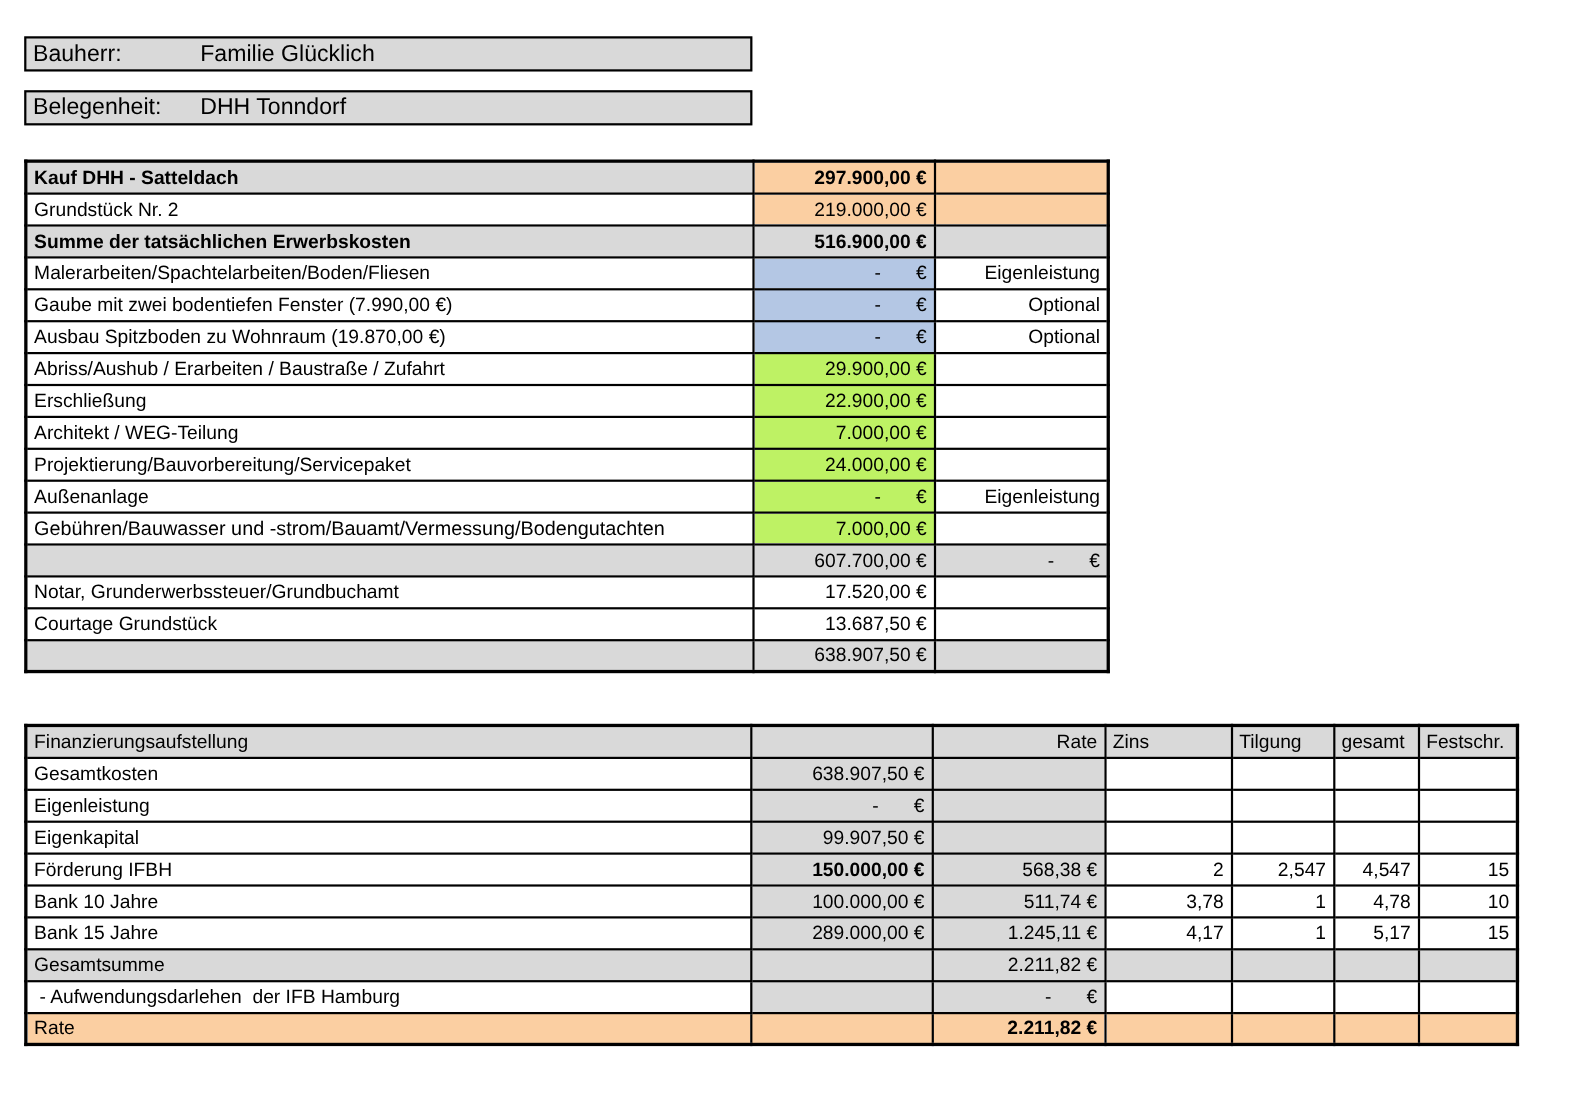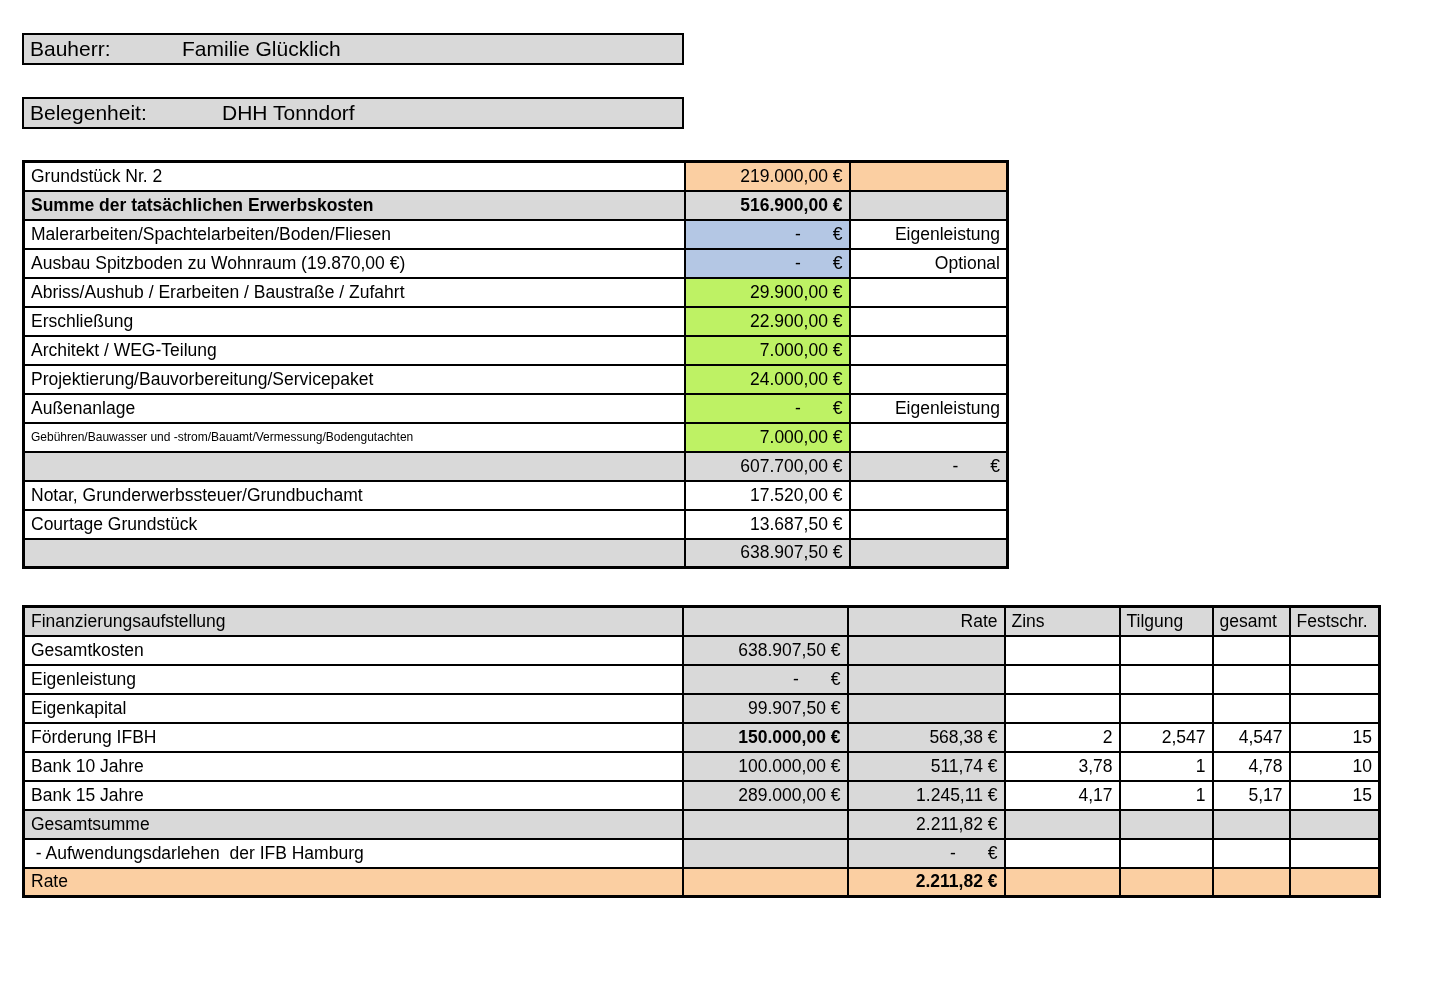--- a/index.html
+++ b/index.html
@@ -15,44 +15,44 @@
   
   .hdr-box {
     width: 662px; height: 32px;
     background: #d9d9d9;
     border: 2px solid #000;
     display: flex; align-items: center;
     font-size: 21px;
     padding-left: 6px;
   }
   .hdr-box .hdr-label { width: 152px; flex: 0 0 auto; }
-  .hdr-box + .hdr-box { margin-top: 32px; gap: 40px; }
+  .hdr-box + .hdr-box { margin-top: 17px; }
 
   
   table {
     border-collapse: collapse;
     table-layout: fixed;
     border: 3px solid #000;
   }
   td {
     border: 2px solid #000;
     height: 29px;
     font-size: 17.5px;
     padding: 0 6px;
     overflow: hidden;
     white-space: pre;
     vertical-align: middle;
   }
   #cost-table { width: 984px; margin-top: 31px; }
-  #fin-table  { width: 1356px; margin-top: 36px; }
+  #fin-table  { width: 1356px; margin-top: 46px; }
 
   td.al { text-align: left; }
   td.ar { text-align: right; }
   td.bold { font-weight: bold; }
-  td.small { font-size: 12px; }
+  td.small { font-size: 18px; }
 
   
   td.bg-w  { background: #ffffff; }
   td.bg-g  { background: #d9d9d9; }
   td.bg-o  { background: #fbcfa2; }
   td.bg-b  { background: #b4c7e4; }
   td.bg-gr { background: #bef264; }
 
   
   .acc { display: flex; justify-content: flex-end; align-items: center; }
@@ -74,33 +74,43 @@
   </div>
 
   <table id="cost-table">
     <colgroup>
         <col style="width: 661px;">
         <col style="width: 165px;">
         <col style="width: 158px;">
       </colgroup>
     <tbody>
         <tr>
+          <td class="bg-g al bold">Kauf DHH - Satteldach</td>
+          <td class="bg-o ar bold">297.900,00 €</td>
+          <td class="bg-o al"></td>
+        </tr>
+        <tr>
           <td class="bg-w al">Grundstück Nr. 2</td>
           <td class="bg-o ar">219.000,00 €</td>
           <td class="bg-o al"></td>
         </tr>
         <tr>
           <td class="bg-g al bold">Summe der tatsächlichen Erwerbskosten</td>
           <td class="bg-g ar bold">516.900,00 €</td>
           <td class="bg-g al"></td>
         </tr>
         <tr>
           <td class="bg-w al">Malerarbeiten/Spachtelarbeiten/Boden/Fliesen</td>
           <td class="bg-b al"><span class="acc"><span class="acc-dash">-</span><span>€</span></span></td>
           <td class="bg-w ar">Eigenleistung</td>
+        </tr>
+        <tr>
+          <td class="bg-w al">Gaube mit zwei bodentiefen Fenster (7.990,00 €)</td>
+          <td class="bg-b al"><span class="acc"><span class="acc-dash">-</span><span>€</span></span></td>
+          <td class="bg-w ar">Optional</td>
         </tr>
         <tr>
           <td class="bg-w al">Ausbau Spitzboden zu Wohnraum (19.870,00 €)</td>
           <td class="bg-b al"><span class="acc"><span class="acc-dash">-</span><span>€</span></span></td>
           <td class="bg-w ar">Optional</td>
         </tr>
         <tr>
           <td class="bg-w al">Abriss/Aushub / Erarbeiten / Baustraße / Zufahrt</td>
           <td class="bg-gr ar">29.900,00 €</td>
           <td class="bg-w al"></td>

